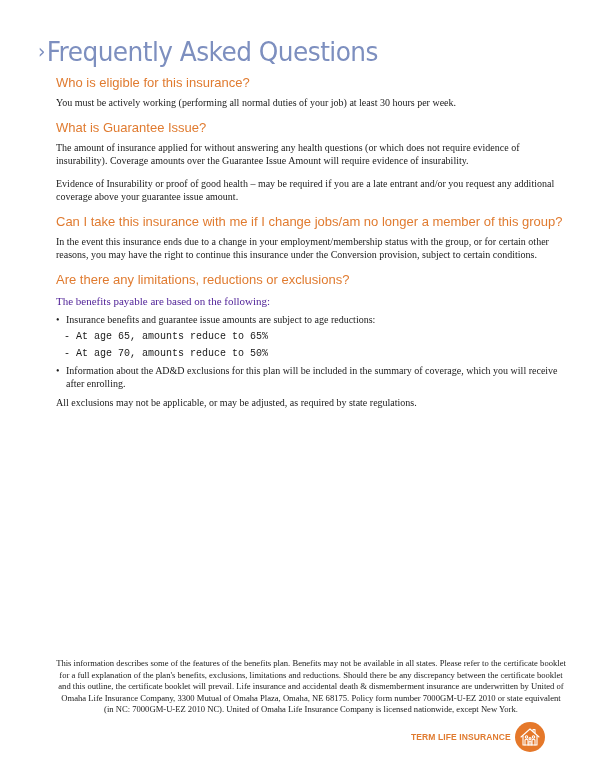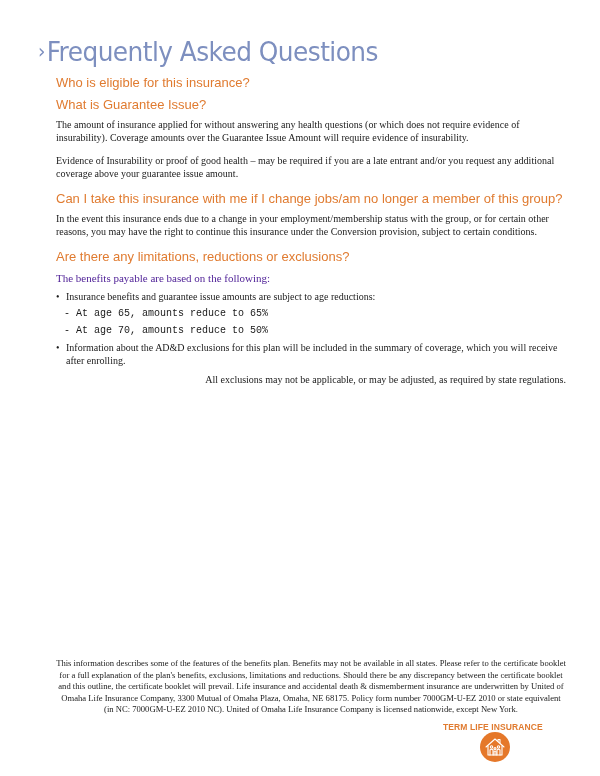--- a/index.html
+++ b/index.html
@@ -30,28 +30,28 @@
       font-family: "Liberation Serif", serif; font-size: 10px; color: #1a1a1a;
       line-height: 13px; position: relative; padding-left: 10px; margin-bottom: 4px;
     }
     ul.bul li .dot { position: absolute; left: 0; top: 0; }
     .sub {
       font-family: Liberation Mono, monospace; font-size: 10px; color: #1a1a1a;
       line-height: 13px; padding-left: 8px; margin-bottom: 4px;
     }
     .closing {
       font-family: "Liberation Serif", serif; font-size: 10px; color: #1a1a1a;
-      line-height: 13px; margin-top: 6px; text-align: right;
+      line-height: 13px; margin-top: 6px;
     }
     .disclaimer {
       position: absolute; left: 56px; top: 658px; width: 510px;
       font-family: "Liberation Serif", serif; font-size: 8.6px; color: #1a1a1a; line-height: 11.5px; text-align: center;
     }
     .brand {
-      position: absolute; left: 443px; top: 722px; display: flex; align-items: center; flex-direction: column;
+      position: absolute; left: 411px; top: 722px; display: flex; align-items: center;
     }
     .brand-label {
       font-family: "Liberation Sans", sans-serif; font-weight: bold;
       font-size: 8.5px; color: #e07b30; margin-right: 4px; letter-spacing: 0.1px;
     }
     .brand-icon {
       width: 30px; height: 30px; border-radius: 50%; background: #e5782a;
       display: flex; align-items: center; justify-content: center;
     }
   </style>
@@ -59,20 +59,21 @@
 <body>
 
 <div class="page">
   <div class="title">
     <span class="chev">›</span><span>Frequently Asked Questions</span>
   </div>
 
   <div class="content">
     <div>
       <div class="q">Who is eligible for this insurance?</div>
+      <div class="a">You must be actively working (performing all normal duties of your job) at least 30 hours per week.</div>
     </div>
     <div>
       <div class="q">What is Guarantee Issue?</div>
       <div class="a">The amount of insurance applied for without answering any health questions (or which does not require evidence of insurability). Coverage amounts over the Guarantee Issue Amount will require evidence of insurability.</div>
     </div>
     <div>
       <div class="a">Evidence of Insurability or proof of good health – may be required if you are a late entrant and/or you request any additional coverage above your guarantee issue amount.</div>
     </div>
     <div>
       <div class="q">Can I take this insurance with me if I change jobs/am no longer a member of this group?</div>

